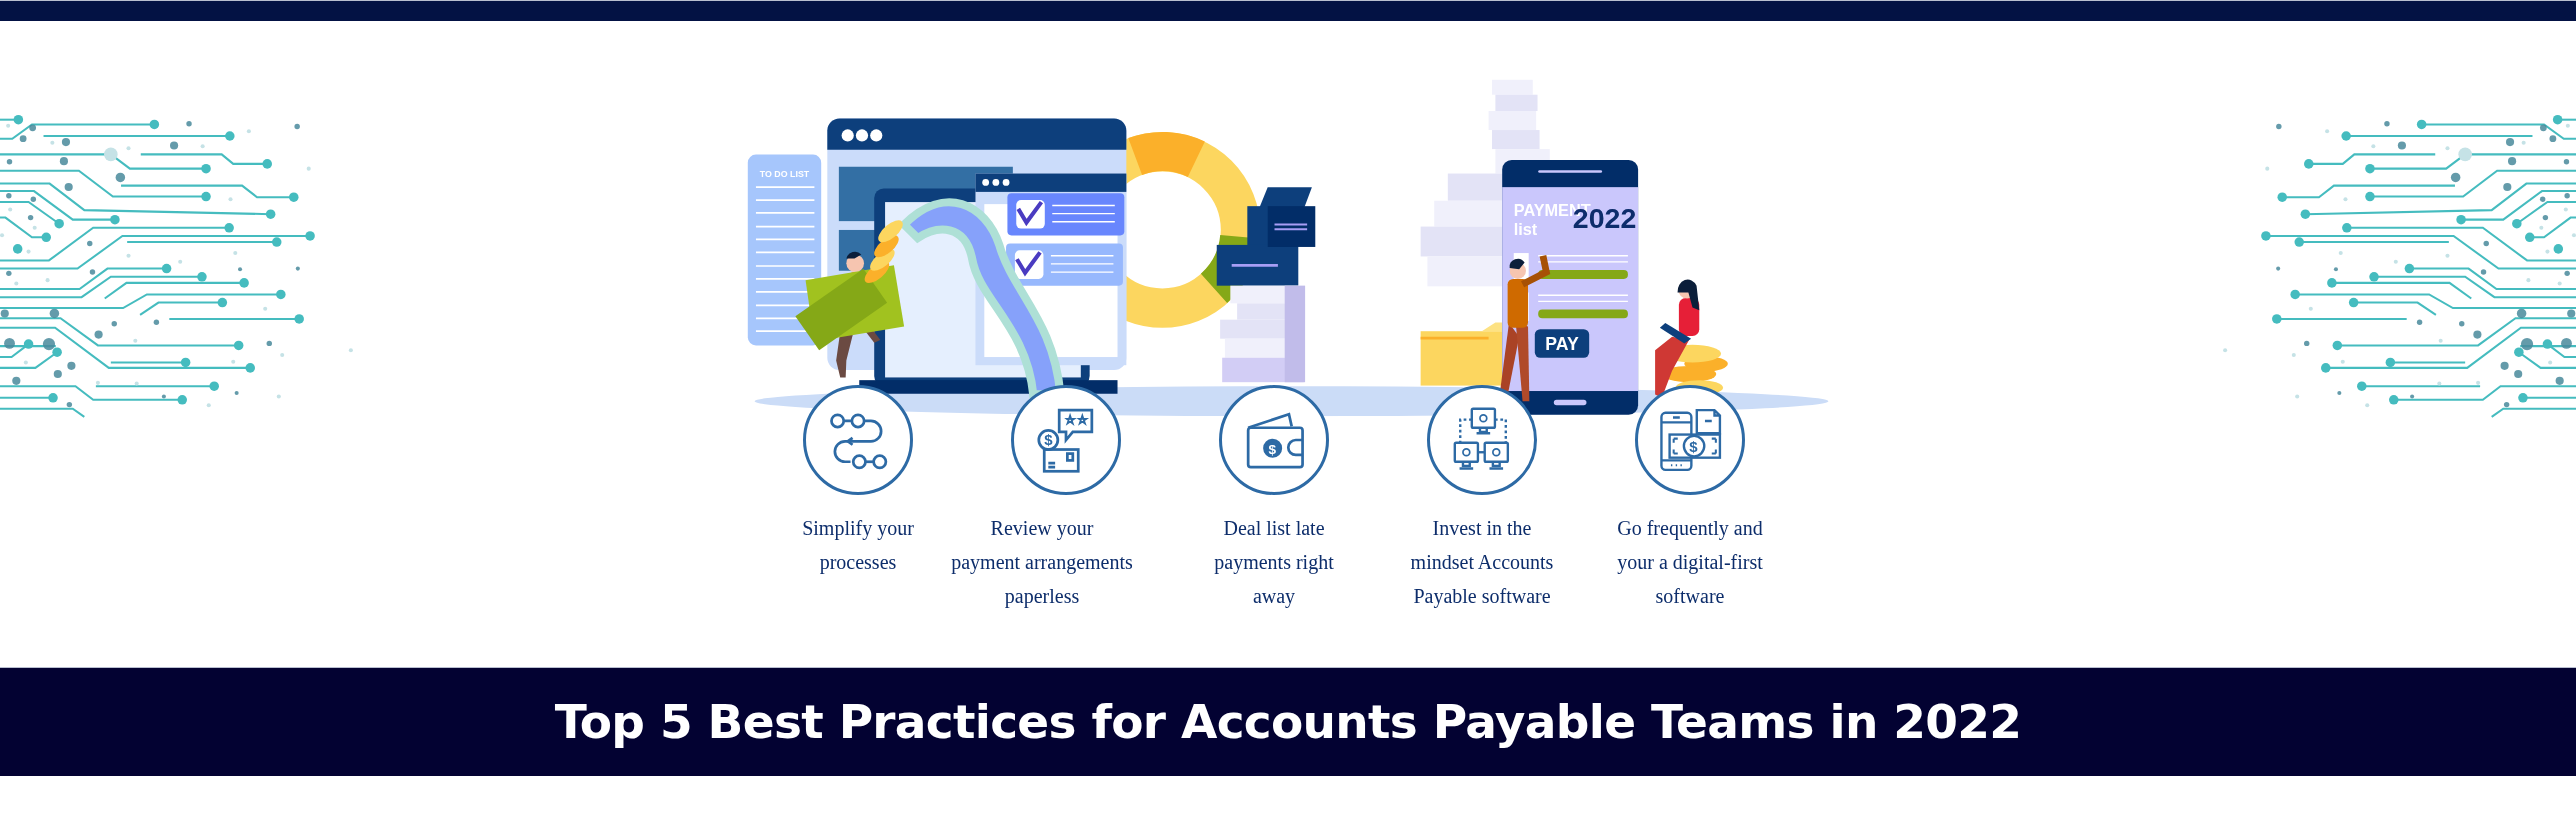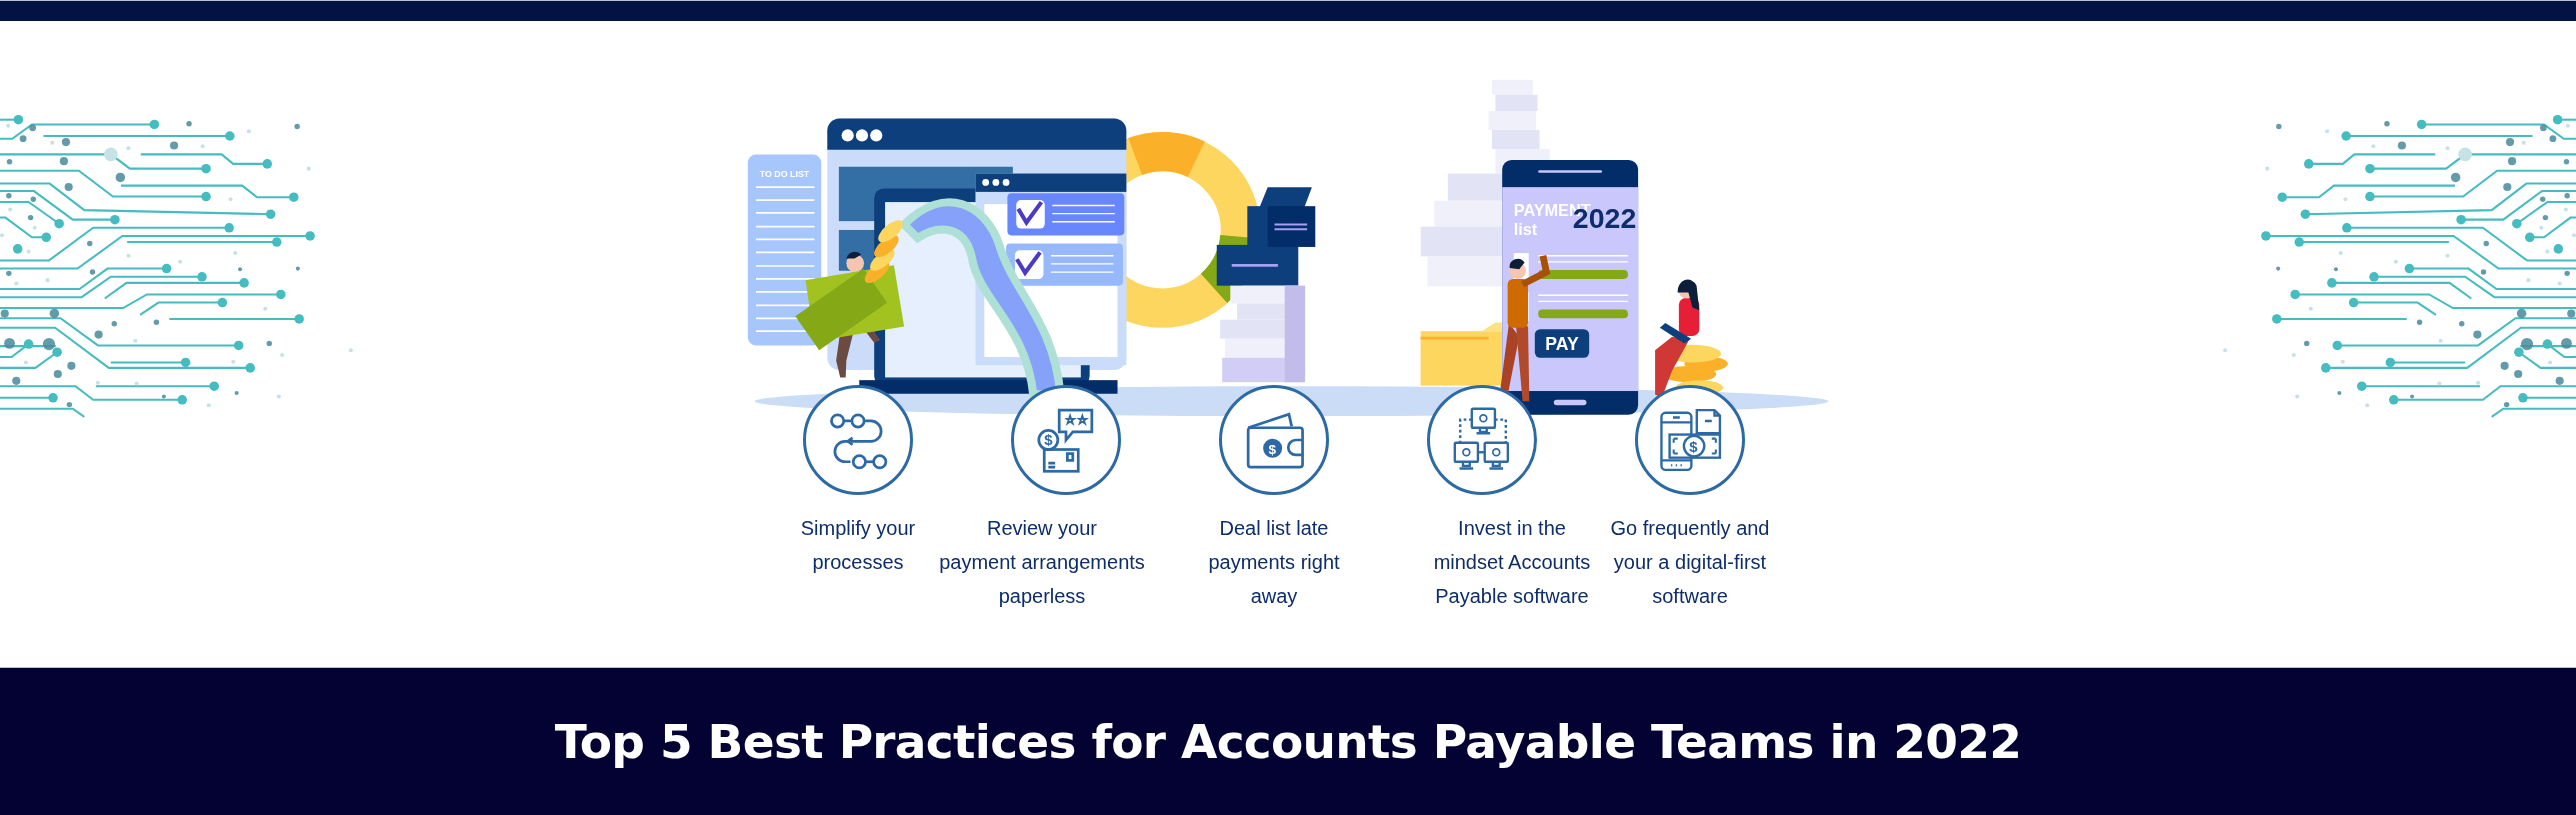--- a/index.html
+++ b/index.html
@@ -4,22 +4,22 @@
 <style>
   html, body { margin:0; padding:0; }
   body { width:2576px; height:816px; position:relative; overflow:hidden; background:#ffffff; font-family:"Liberation Sans", sans-serif; }
   .top-bar { position:absolute; left:0; top:0; width:2576px; height:21px; background:#031244; border-top:1.4px solid #b9bfd0; box-sizing:border-box; }
   .circuit { position:absolute; top:68px; width:476px; height:578px; }
   .circuit.left { left:0; }
   .circuit.right { left:2100px; transform:scaleX(-1); }
   .hero { position:absolute; left:741px; top:68px; width:1101px; height:381px; }
   .circle-icon { position:absolute; top:385px; width:110px; height:110px; border-radius:50%; border:3.4px solid #2d6aa5; background:#ffffff; box-sizing:border-box; display:flex; align-items:center; justify-content:center; }
   .circle-icon svg { width:68px; height:68px; }
-  .caption { position:absolute; top:511px; width:224px; text-align:center; color:#0d2d6b; font-size:20px; line-height:34px; font-family:Liberation Sans, sans-serif; }
-  .footer { position:absolute; left:0; top:667px; width:2576px; height:149px; background:#030232; border-top:1.4px solid #b9bfd0; box-sizing:border-box; display:flex; align-items:center; justify-content:center; }
+  .caption { position:absolute; top:511px; width:224px; text-align:center; color:#0d2d6b; font-size:20px; line-height:34px; font-family:Liberation Serif, serif; }
+  .footer { position:absolute; left:0; top:667px; width:2576px; height:109px; background:#030232; border-top:1.4px solid #b9bfd0; box-sizing:border-box; display:flex; align-items:center; justify-content:center; }
   .footer-title { color:#ffffff; font-family:"DejaVu Sans", sans-serif; font-weight:bold; font-size:47px; letter-spacing:-0.7px; margin-top:-1.4px; }
 </style>
 </head>
 <body>
 
 <div class="top-bar"></div>
 
 <svg class="circuit left" viewBox="0 0 700 850">
   <g fill="none" stroke="#45bcbf" stroke-width="3">
     <polyline points="0,76 27,76"></polyline>
@@ -509,21 +509,21 @@
 <div class="caption" style="left:930px;">
   <div>Review your</div>
   <div>payment arrangements</div>
   <div>paperless</div>
 </div>
 <div class="caption" style="left:1162px;">
   <div>Deal list late</div>
   <div>payments right</div>
   <div>away</div>
 </div>
-<div class="caption" style="left:1400px;">
+<div class="caption" style="left:1370px;">
   <div>Invest in the</div>
   <div>mindset Accounts</div>
   <div>Payable software</div>
 </div>
 <div class="caption" style="left:1578px;">
   <div>Go frequently and</div>
   <div>your a digital-first</div>
   <div>software</div>
 </div>
 

